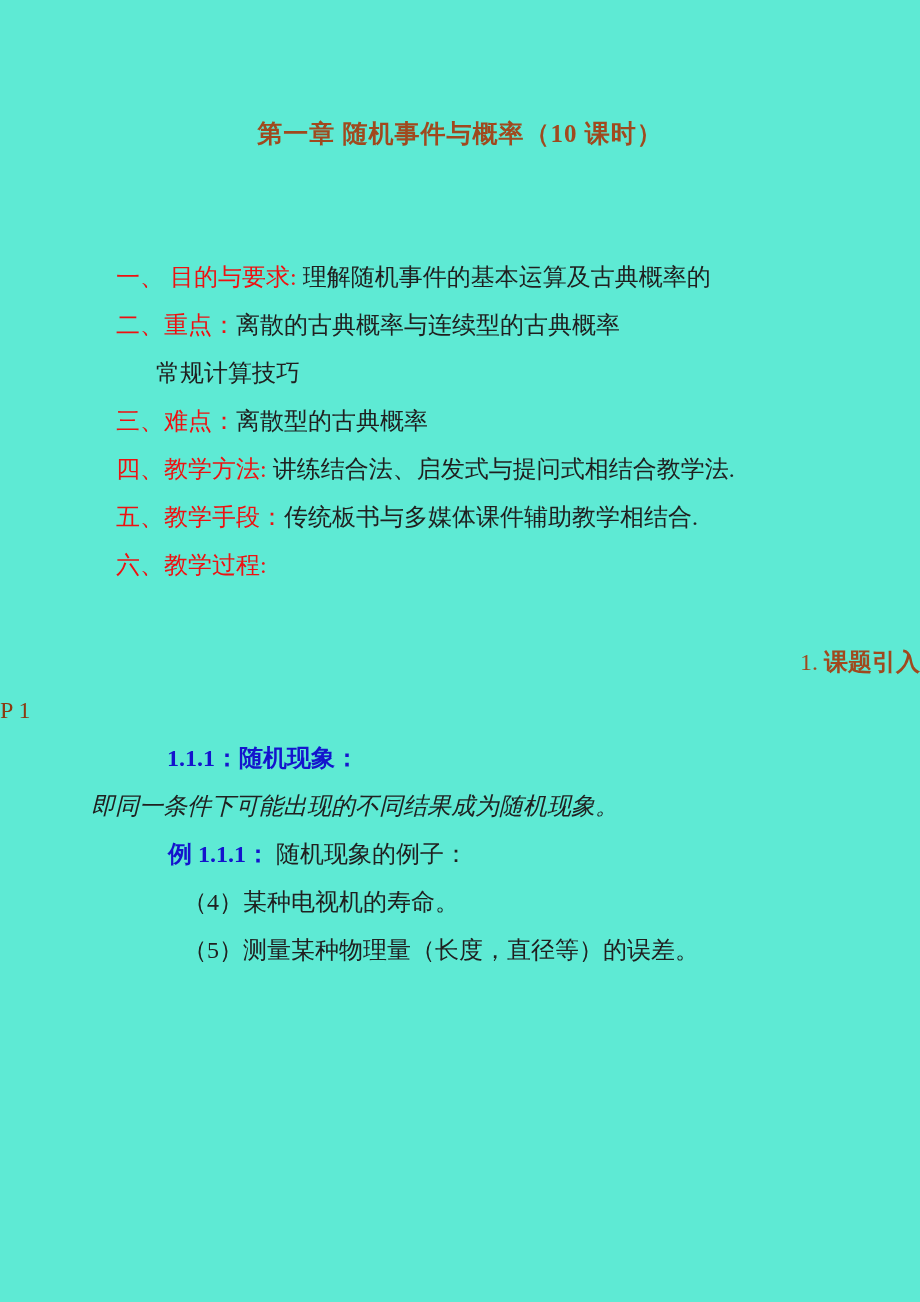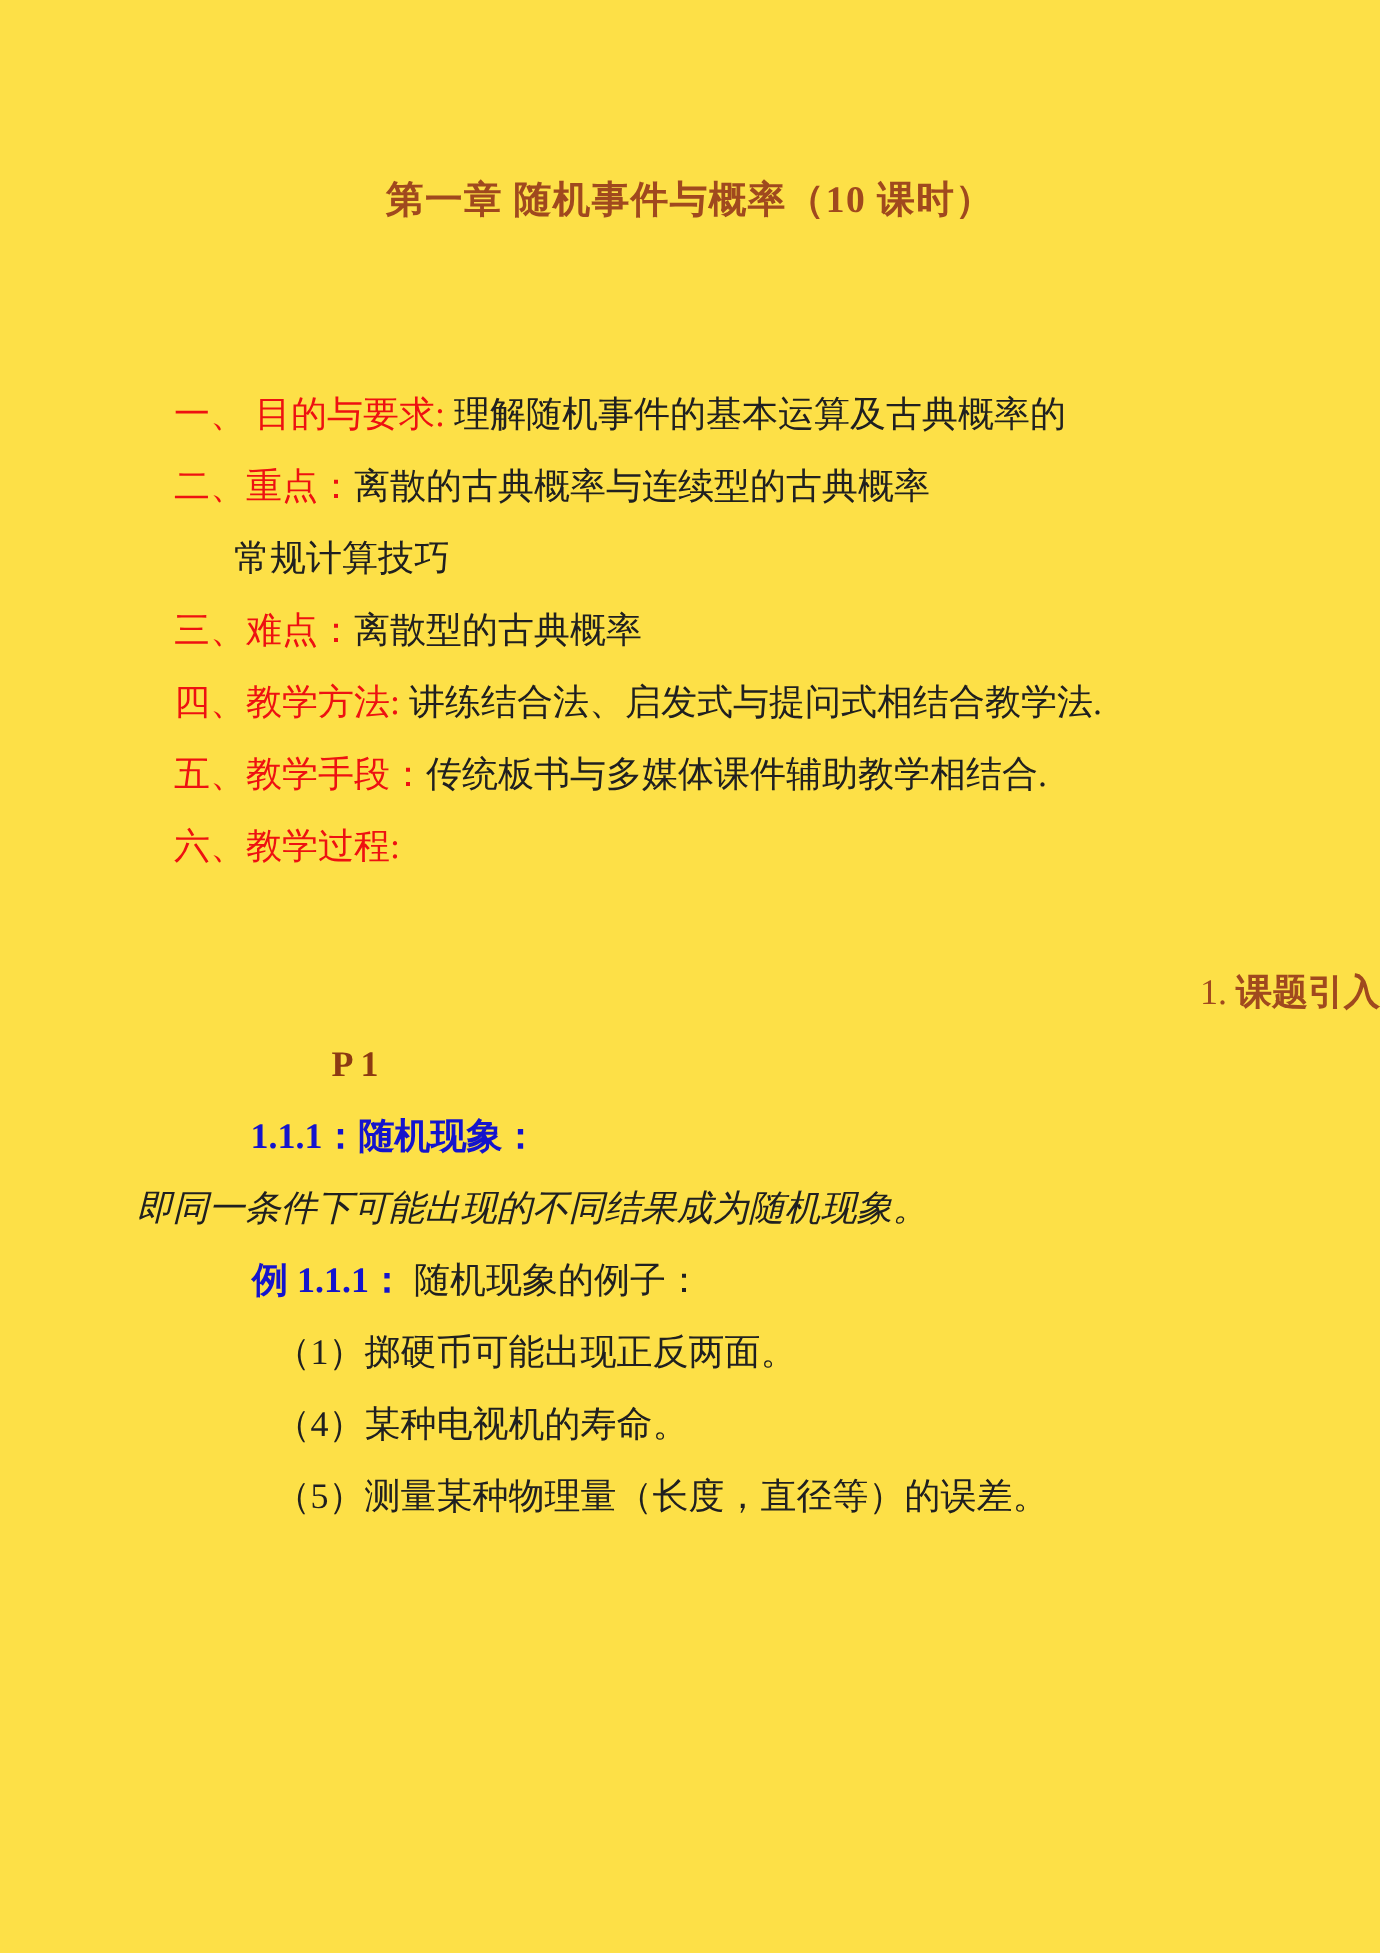--- a/index.html
+++ b/index.html
@@ -13,42 +13,42 @@
     overflow: hidden;
     font-family: "Liberation Serif", "DejaVu Serif", serif;
     font-size: 24px;
     color: #202020;
   }
   .page {
     width: 920px;
     height: 1302px;
     padding-top: 114px;
     box-sizing: border-box;
-    background: #fde047;
+    background: #5eead4;
   }
   .title {
     margin: 0;
     font-size: 25px;
     font-weight: bold;
     line-height: 40px;
     text-align: center;
     color: var(--brown);
     letter-spacing: 1px;
   }
   .outline { margin-top: 99px; }
   .section { margin-top: 49px; }
   .line {
     margin: 0;
     line-height: 48px;
     white-space: pre;
   }
   .outline-item { padding-left: 116px; }
   .cont        { padding-left: 156px; }
   .sec-heading { padding-left: 180px; text-align: right; }
-  .p-ref       { padding-left: 173px; font-weight: bold; color: var(--brown-dark); margin-left: 48px; }
+  .p-ref       { font-weight: normal; color: var(--brown-dark); }
   .sub-heading { padding-left: 167px; font-weight: bold; color: var(--blue); }
   .definition  { padding-left: 91px; font-style: italic; }
   .ex-heading  { padding-left: 168px; }
   .example     { padding-left: 183px; }
   .red   { color: var(--red); }
   .blue  { color: var(--blue); font-weight: bold; text-align: center; }
   .brown { color: var(--brown); }
   .bold  { font-weight: bold; }
   .black { color: #202020; }
   .ex-num {
@@ -74,19 +74,18 @@
   </div>
 
   <div class="section">
     <p class="line sec-heading"><span class="brown">1.</span><span> </span><span class="brown bold">课题引入</span></p>
     <p class="line p-ref">P 1</p>
     <p class="line sub-heading">1.1.1：随机现象：</p>
     <p class="line definition">即同一条件下可能出现的不同结果成为随机现象。</p>
     <p class="line ex-heading"><span class="blue">例 1.1.1：</span><span> </span><span class="black">随机现象的例子：</span></p>
 
     <div class="examples">
-      <p class="line example"><span class="ex-num">（1）</span><span>掷硬币可能出现正反两面。</span></p>
       <p class="line example"><span class="ex-num">（4）</span><span>某种电视机的寿命。</span></p>
       <p class="line example"><span class="ex-num">（5）</span><span>测量某种物理量（长度，直径等）的误差。</span></p>
     </div>
   </div>
 
 </div>
 
 </body></html>

